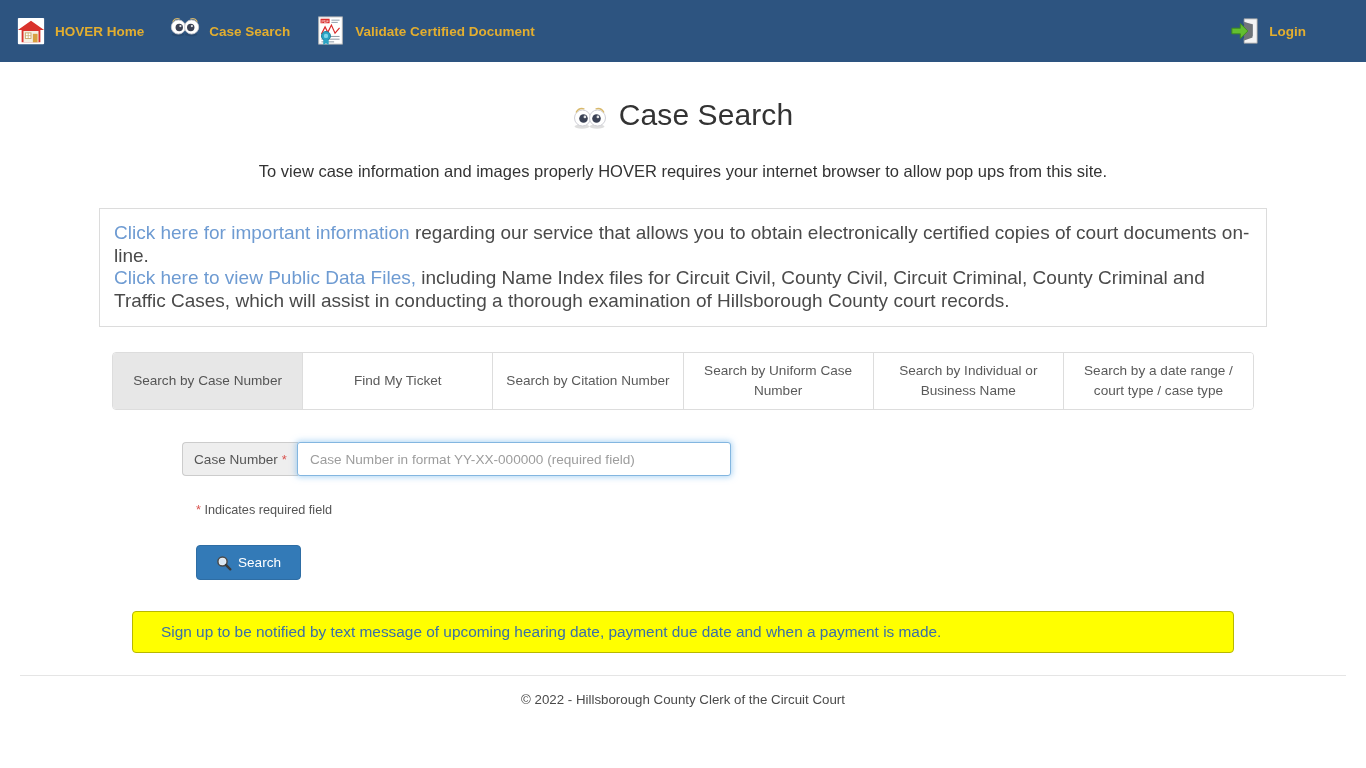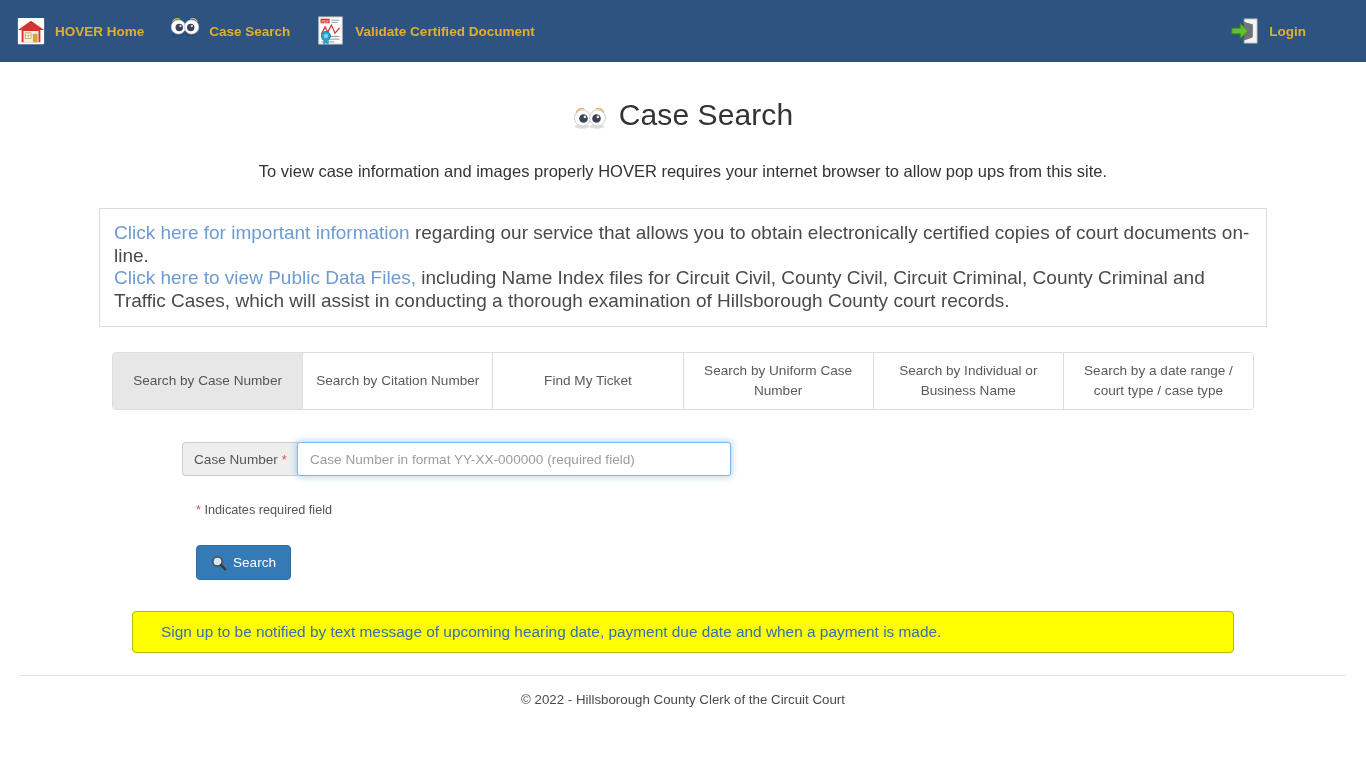--- a/index.html
+++ b/index.html
@@ -172,21 +172,21 @@
     margin-left: 196px;
     margin-top: 27px;
     font-size: 12.7px;
     color: #555;
   }
   #required-note .star { color: #d9534f; }
 
   #search-button {
     margin-left: 196px;
     margin-top: 28px;
-    width: 95px;
+    width: 105px;
     height: 35px;
     background: #337ab7;
     border: 1px solid #2e6da4;
     border-radius: 4px;
     color: #ffffff;
     font-size: 13.6px;
     font-family: "Liberation Sans", sans-serif;
     display: flex;
     align-items: center;
     justify-content: center;
@@ -326,22 +326,22 @@
         <a class="req-link">Click here for important information</a><span> regarding our service that allows you to obtain electronically certified copies of court documents on-line.</span>
       </div>
       <div>
         <a class="req-link">Click here to view Public Data Files,</a><span> including Name Index files for Circuit Civil, County Civil, Circuit Criminal, County Criminal and Traffic Cases, which will assist in conducting a thorough examination of Hillsborough County court records.</span>
       </div>
     </div>
   </div>
 
   <div id="tabs">
     <div class="tab active">Search by Case Number</div>
+    <div class="tab">Find My Ticket</div>
     <div class="tab">Search by Citation Number</div>
-    <div class="tab">Find My Ticket</div>
     <div class="tab">Search by Uniform Case Number</div>
     <div class="tab">Search by Individual or Business Name</div>
     <div class="tab">Search by a date range / court type / case type</div>
   </div>
 
   <div id="form-area">
     <div id="input-group">
       <div id="case-number-label">
         <span>Case Number</span>
         <span class="req-star">*</span>

